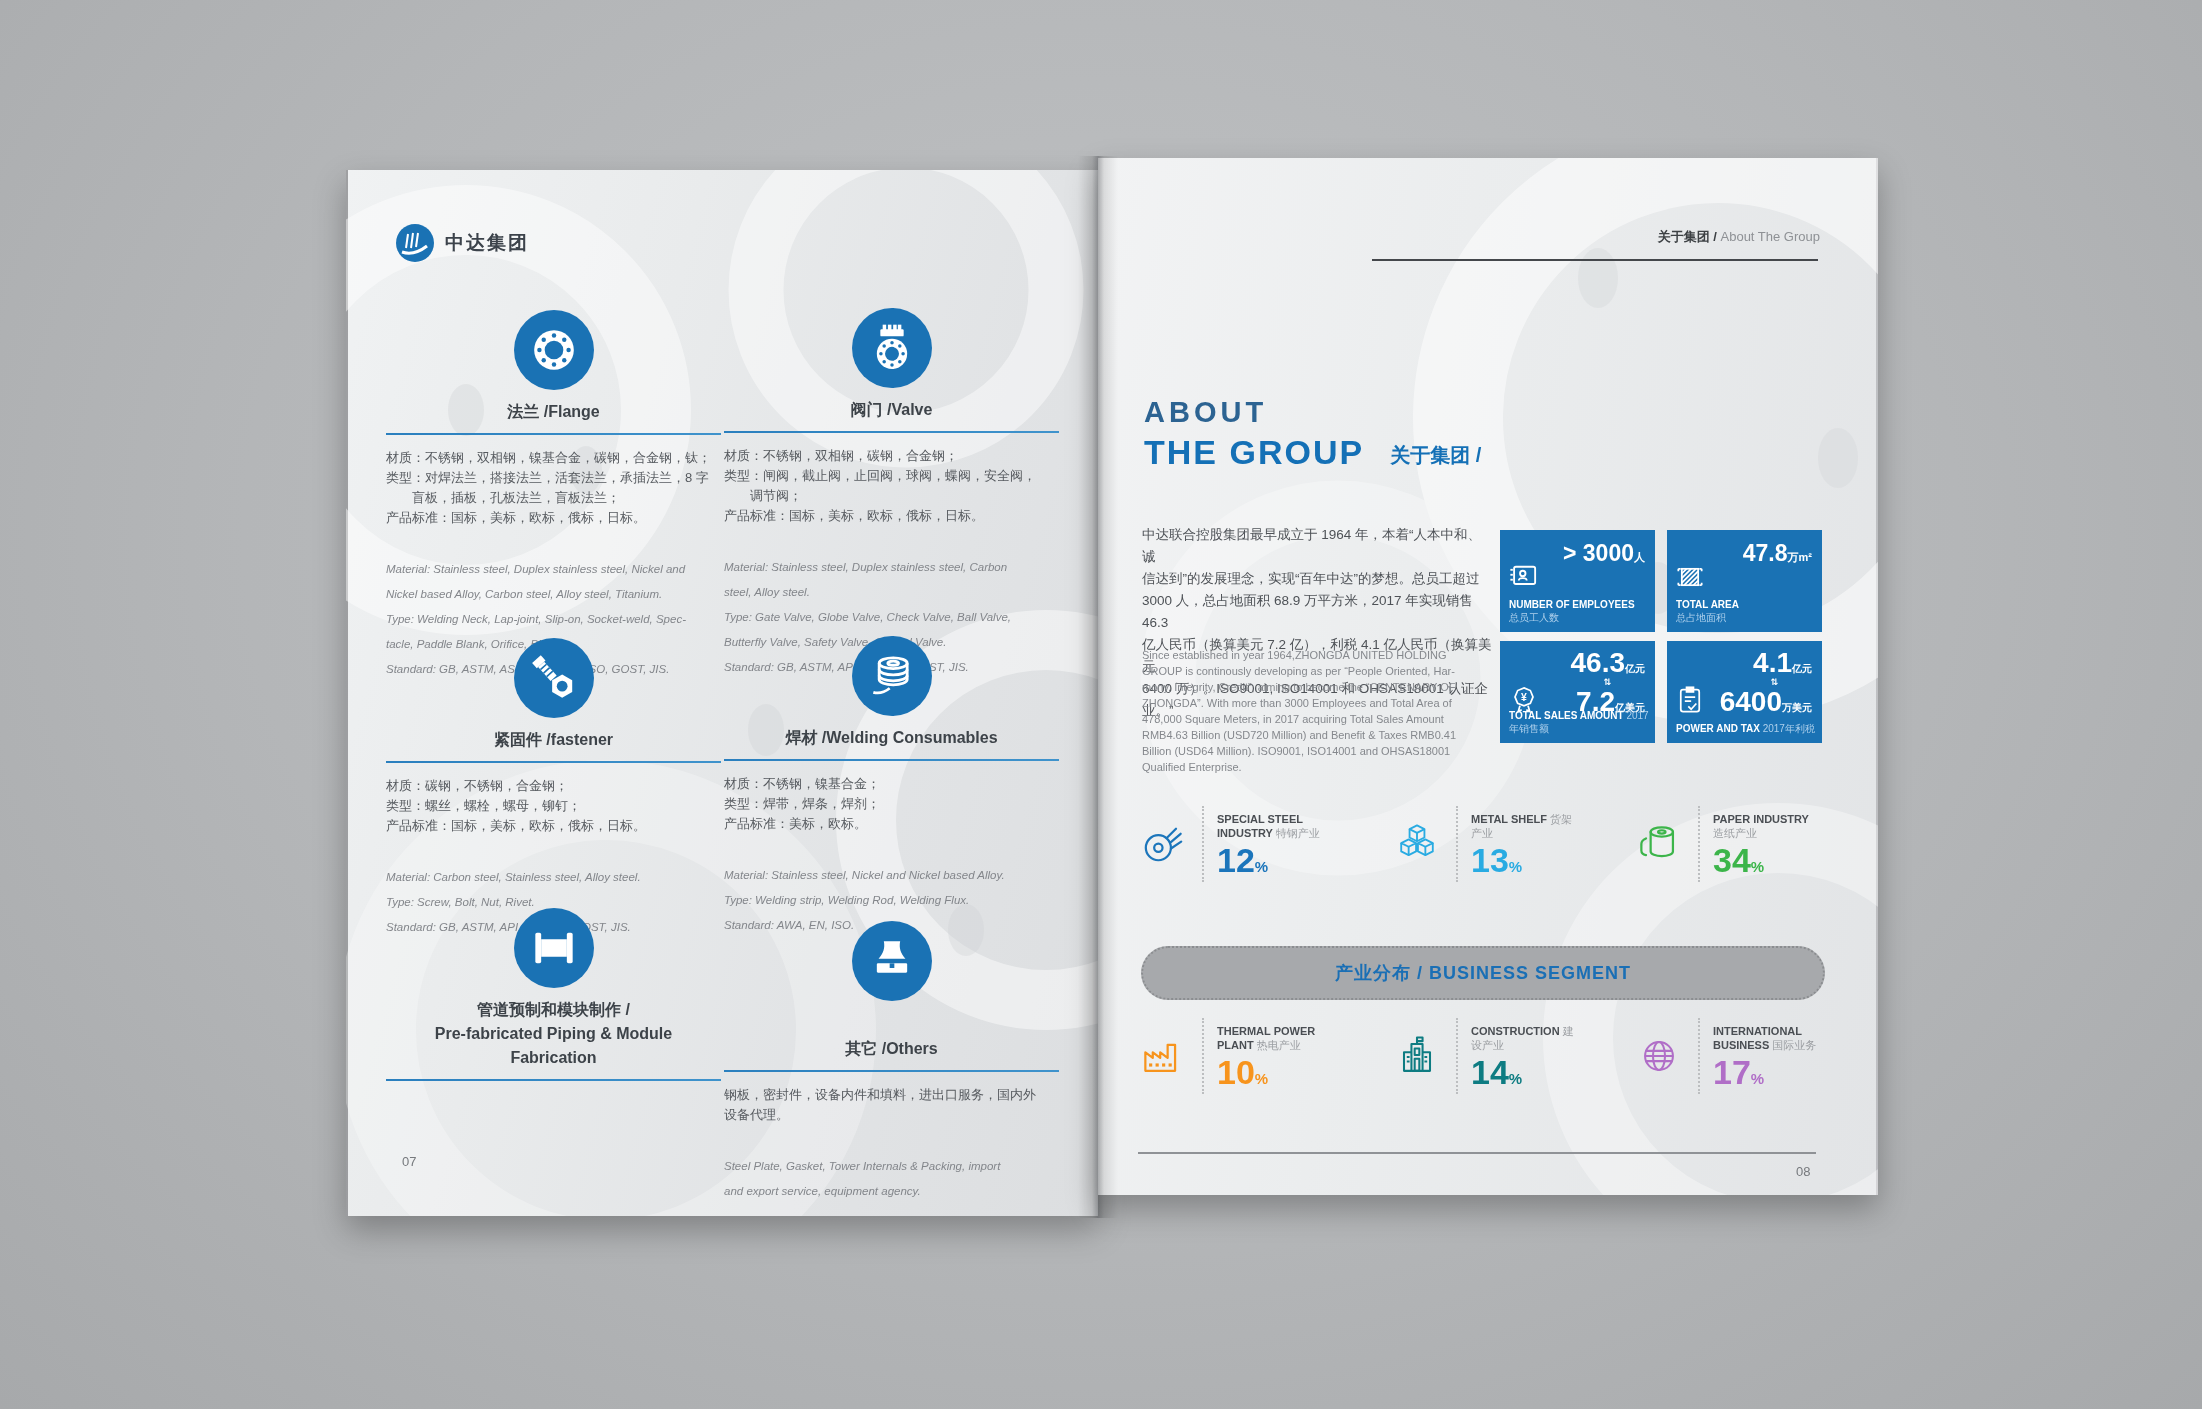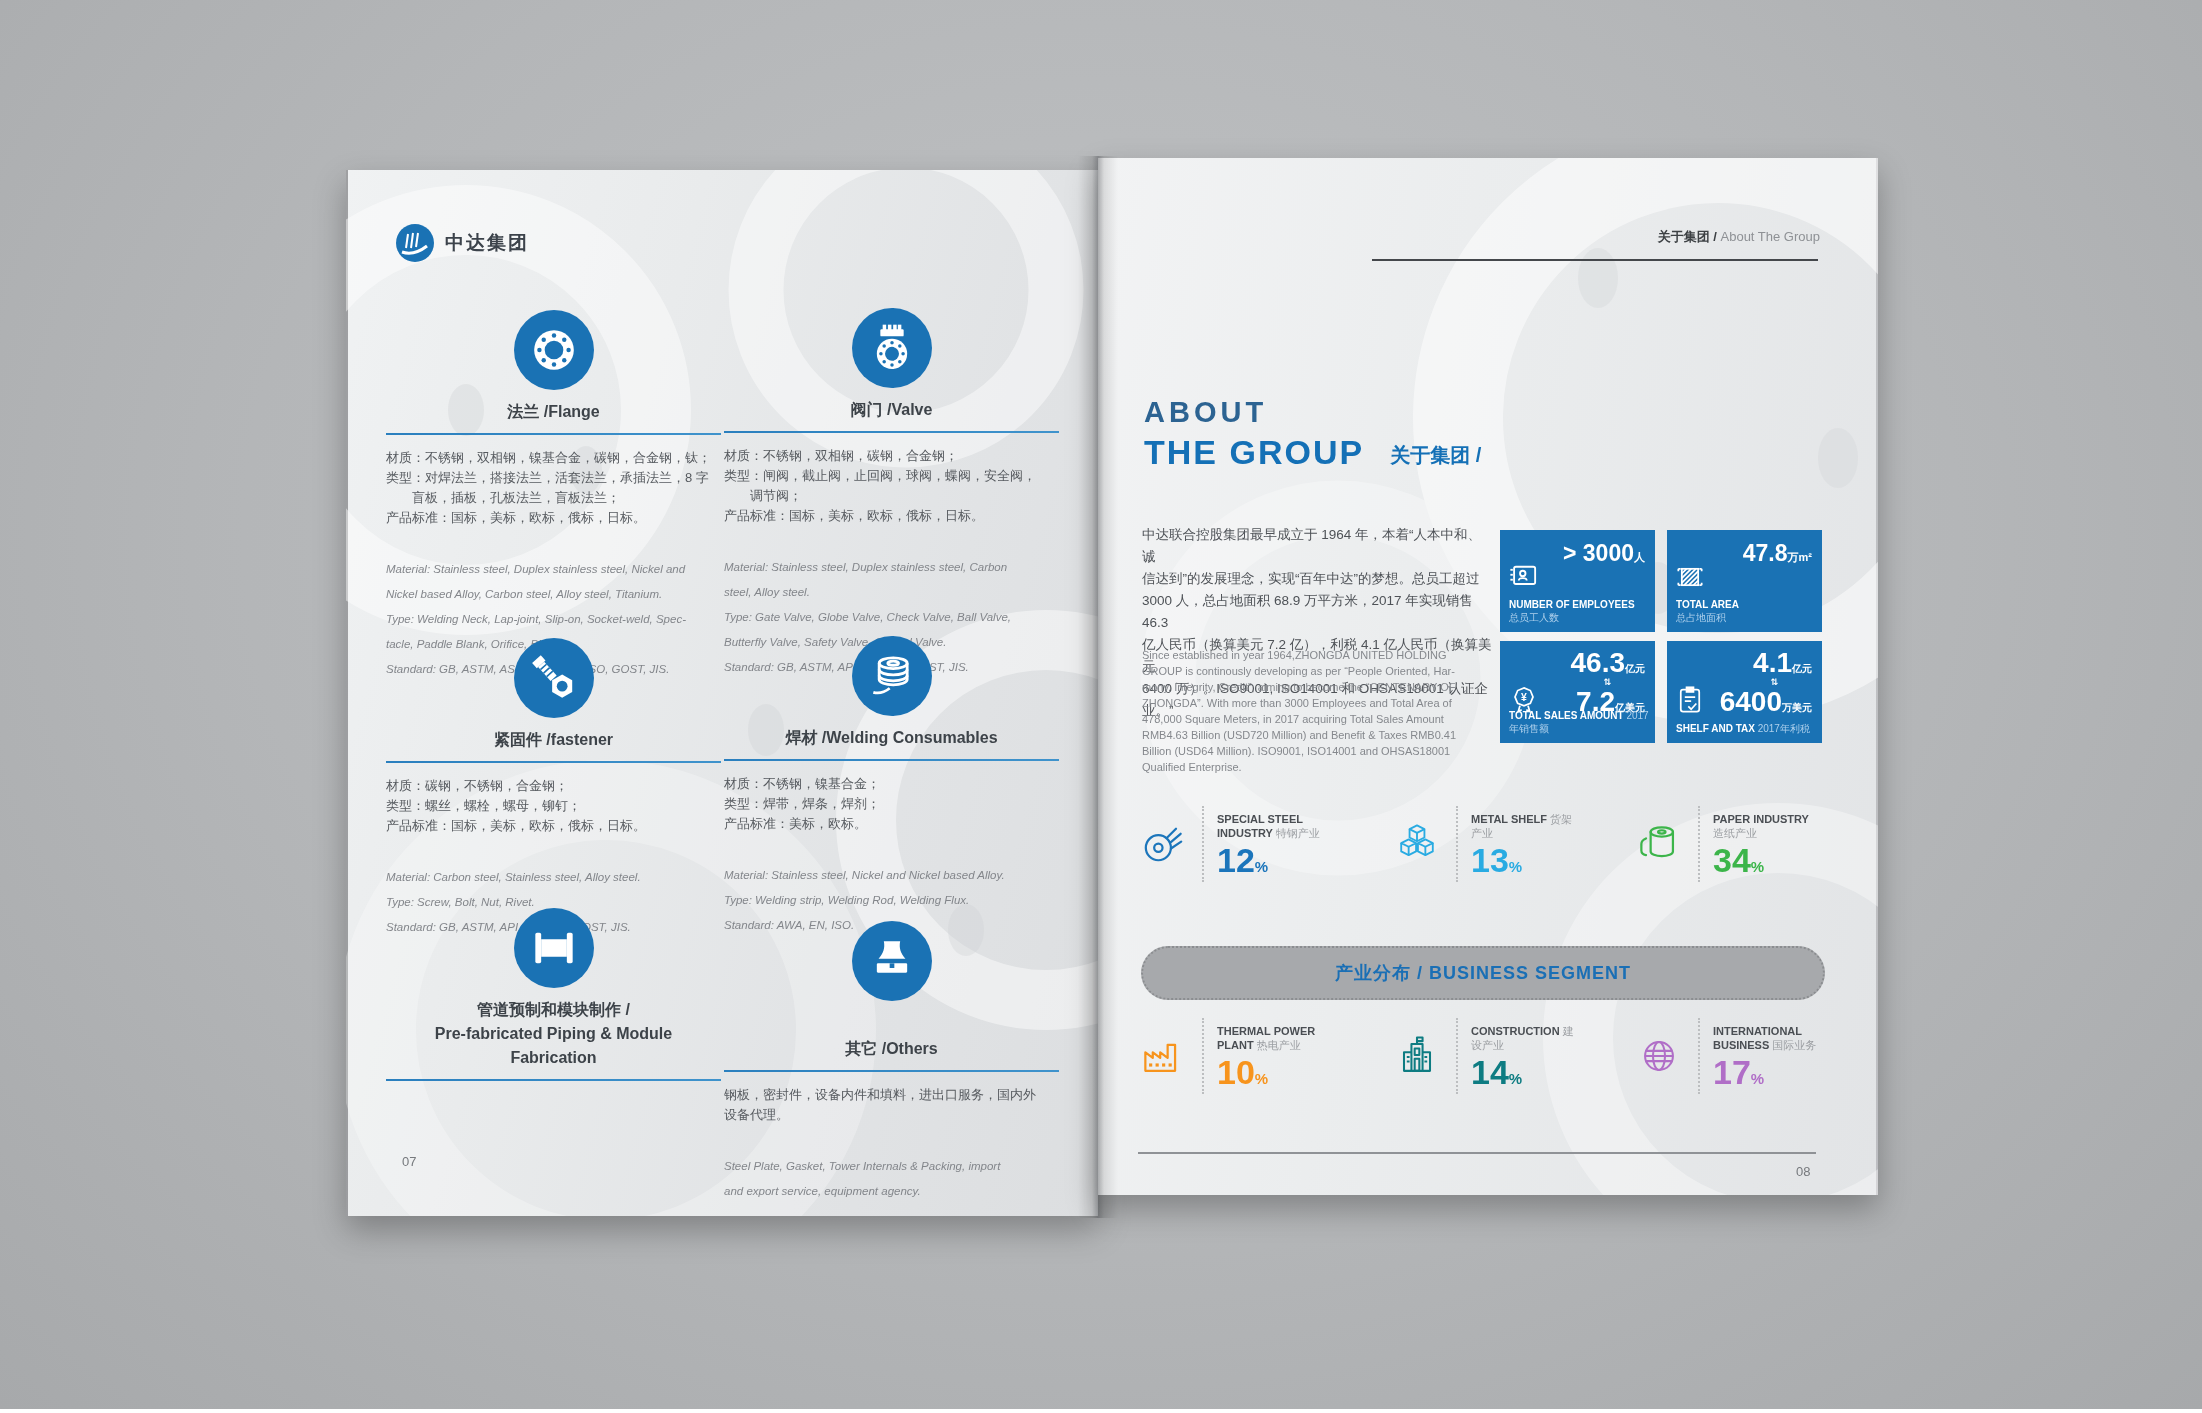--- a/index.html
+++ b/index.html
@@ -355,21 +355,21 @@
           <div><span class="big">6400</span><span class="unit">万美元</span></div>
         </div>
         <svg class="stat-icon low" width="28" height="30" viewBox="0 0 24 26">
           <g fill="none" stroke="#fff" stroke-width="1.5">
             <rect x="4" y="4" width="16" height="19" rx="2"></rect>
             <rect x="9" y="2" width="6" height="4" fill="#fff"></rect>
             <path d="M7.5 10.5 h9 M7.5 14 h5.5"></path>
             <path d="M10.5 18.5 l2.5 2.5 4.5-5"></path>
           </g>
         </svg>
-        <div class="stat-label"><span>SHELF AND TAX</span> <span class="cn">2017年利税</span></div>
+        <div class="stat-label"><span>POWER AND TAX</span> <span class="cn">2017年利税</span></div>
       </div>
     </div>
 
     <div class="seg" style="left:36px;top:640px;">
       <div class="seg-icon c1">
         <svg width="52" height="52" viewBox="0 0 56 56">
           <g fill="none" stroke="currentColor" stroke-width="2.4" stroke-linecap="round">
             <circle cx="23" cy="32" r="13.5"></circle>
               <circle cx="23" cy="32" r="4.5"></circle>
             <path d="M32 21.5 L42 11.5 M36.5 26 L47 17 M36.6 32.8 L47.6 25.5"></path>

